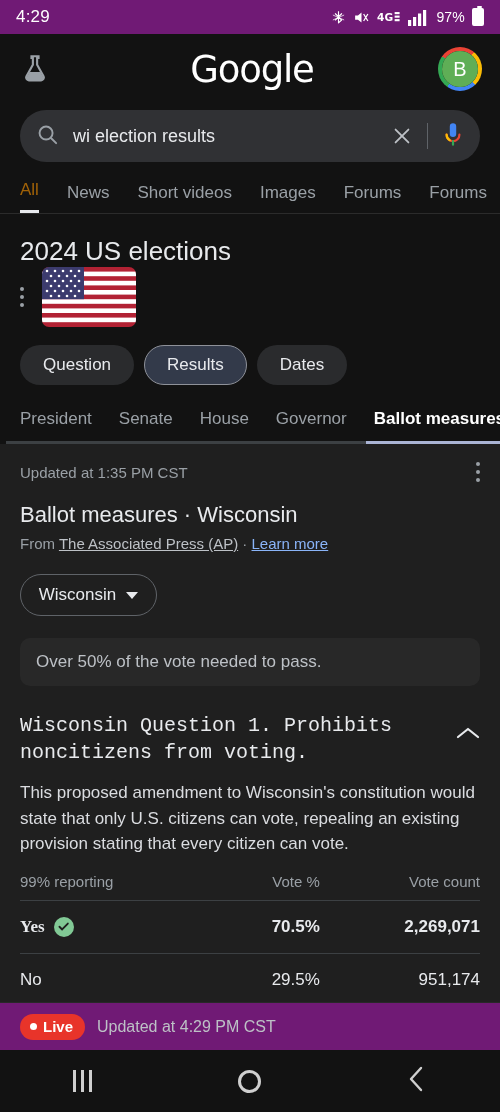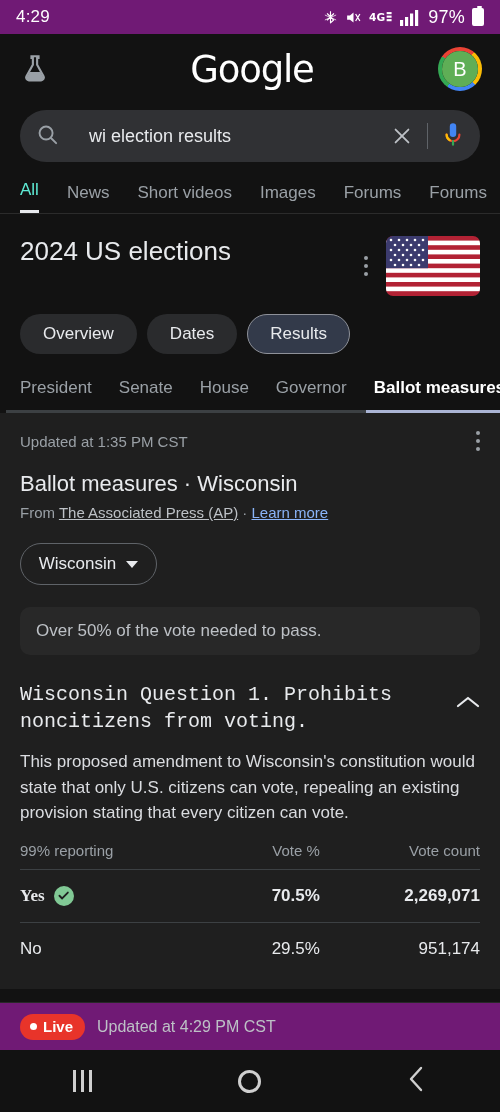--- a/index.html
+++ b/index.html
@@ -12,21 +12,21 @@
   .phone { position: relative; width: 500px; height: 1112px; background: #121212; }
 
   
   .statusbar {
     height: 34px; background: #701a75; color: #fff;
     display: flex; align-items: center; justify-content: space-between;
     padding: 0 16px; font-size: 17px; letter-spacing: .2px;
   }
   .status-right { display: flex; align-items: center; gap: 7px; }
   .status-right .ico { display: flex; align-items: center; }
-  .pct { font-size: 18px; margin-left: 1px; }
+  .pct { font-size: 14px; margin-left: 1px; }
   .batt {
     width: 12px; height: 18px; border: 2px solid #fff; border-radius: 2px;
     position: relative; background: #fff;
   }
   .batt::after {
     content: ""; position: absolute; top: -4px; left: 2.5px;
     width: 5px; height: 2px; background: #fff; border-radius: 1px;
   }
 
   
@@ -56,41 +56,42 @@
     background: #5fae56; color: #fff; font-size: 20px;
     display: flex; align-items: center; justify-content: center;
   }
 
   
   .searchbar {
     margin: 6px 20px 0; height: 52px; background: #303134;
     border-radius: 26px; display: flex; align-items: center; padding: 0 16px;
   }
   .search-text {
-    flex: 1; color: #e8eaed; font-size: 18px; margin-left: 30px;
+    flex: 1; color: #e8eaed; font-size: 18px; margin-left: 14px;
     white-space: nowrap; overflow: hidden;
   }
   .clear-x { width: 22px; height: 22px; margin-right: 14px; cursor: pointer; }
   .vdiv { width: 1px; height: 26px; background: #5f6368; margin-right: 14px; }
   .mic { width: 22px; height: 30px; }
 
   
   .navtabs {
     display: flex; align-items: flex-end; gap: 28px;
     padding: 18px 20px 0; font-size: 17px; color: #9aa0a6;
     white-space: nowrap; overflow: hidden;
   }
   .navtab { padding-bottom: 10px; }
-  .navtab.active { color: #5eead4; border-bottom: 3px solid #e8eaed; }
+  .navtab.active { color: #a16207; border-bottom: 3px solid #e8eaed; }
   .navsep { height: 1px; background: #2b2b2b; margin-top: 0; }
 
   
   .ek-head {
     display: flex; align-items: flex-start; justify-content: space-between;
     padding: 22px 20px 0;
+    flex-direction: column;
   }
   .ek-title { font-size: 26px; color: #e8eaed; }
   .ek-right { display: flex; align-items: center; gap: 18px; }
   .kebab { width: 4px; display: flex; flex-direction: column; gap: 4px; align-items: center; cursor: pointer; }
   .kebab i { width: 4px; height: 4px; border-radius: 50%; background: #9aa0a6; display: block; }
   .flag { width: 94px; height: 60px; border-radius: 7px; overflow: hidden; }
 
   .chips { display: flex; gap: 10px; padding: 18px 20px 0; }
   .chip {
     height: 40px; padding: 0 22px; border-radius: 20px; background: #2a2b2d;
@@ -318,23 +319,23 @@
               <circle cx="17" cy="29" r="1.3"></circle>
               <circle cx="25" cy="29" r="1.3"></circle>
               <circle cx="33" cy="29" r="1.3"></circle>
           </g>
         </svg>
       </span>
     </span>
   </div>
 
   <div class="chips">
-    <span class="chip">Overview</span>
+    <span class="chip">Question</span>
+    <span class="chip sel">Results</span>
     <span class="chip">Dates</span>
-    <span class="chip sel">Results</span>
   </div>
 
   <div class="subtabs">
     <span class="subtab">President</span>
     <span class="subtab">Senate</span>
     <span class="subtab">House</span>
     <span class="subtab">Governor</span>
     <span class="subtab active">Ballot measures</span>
   </div>
   <div class="subtab-track">

